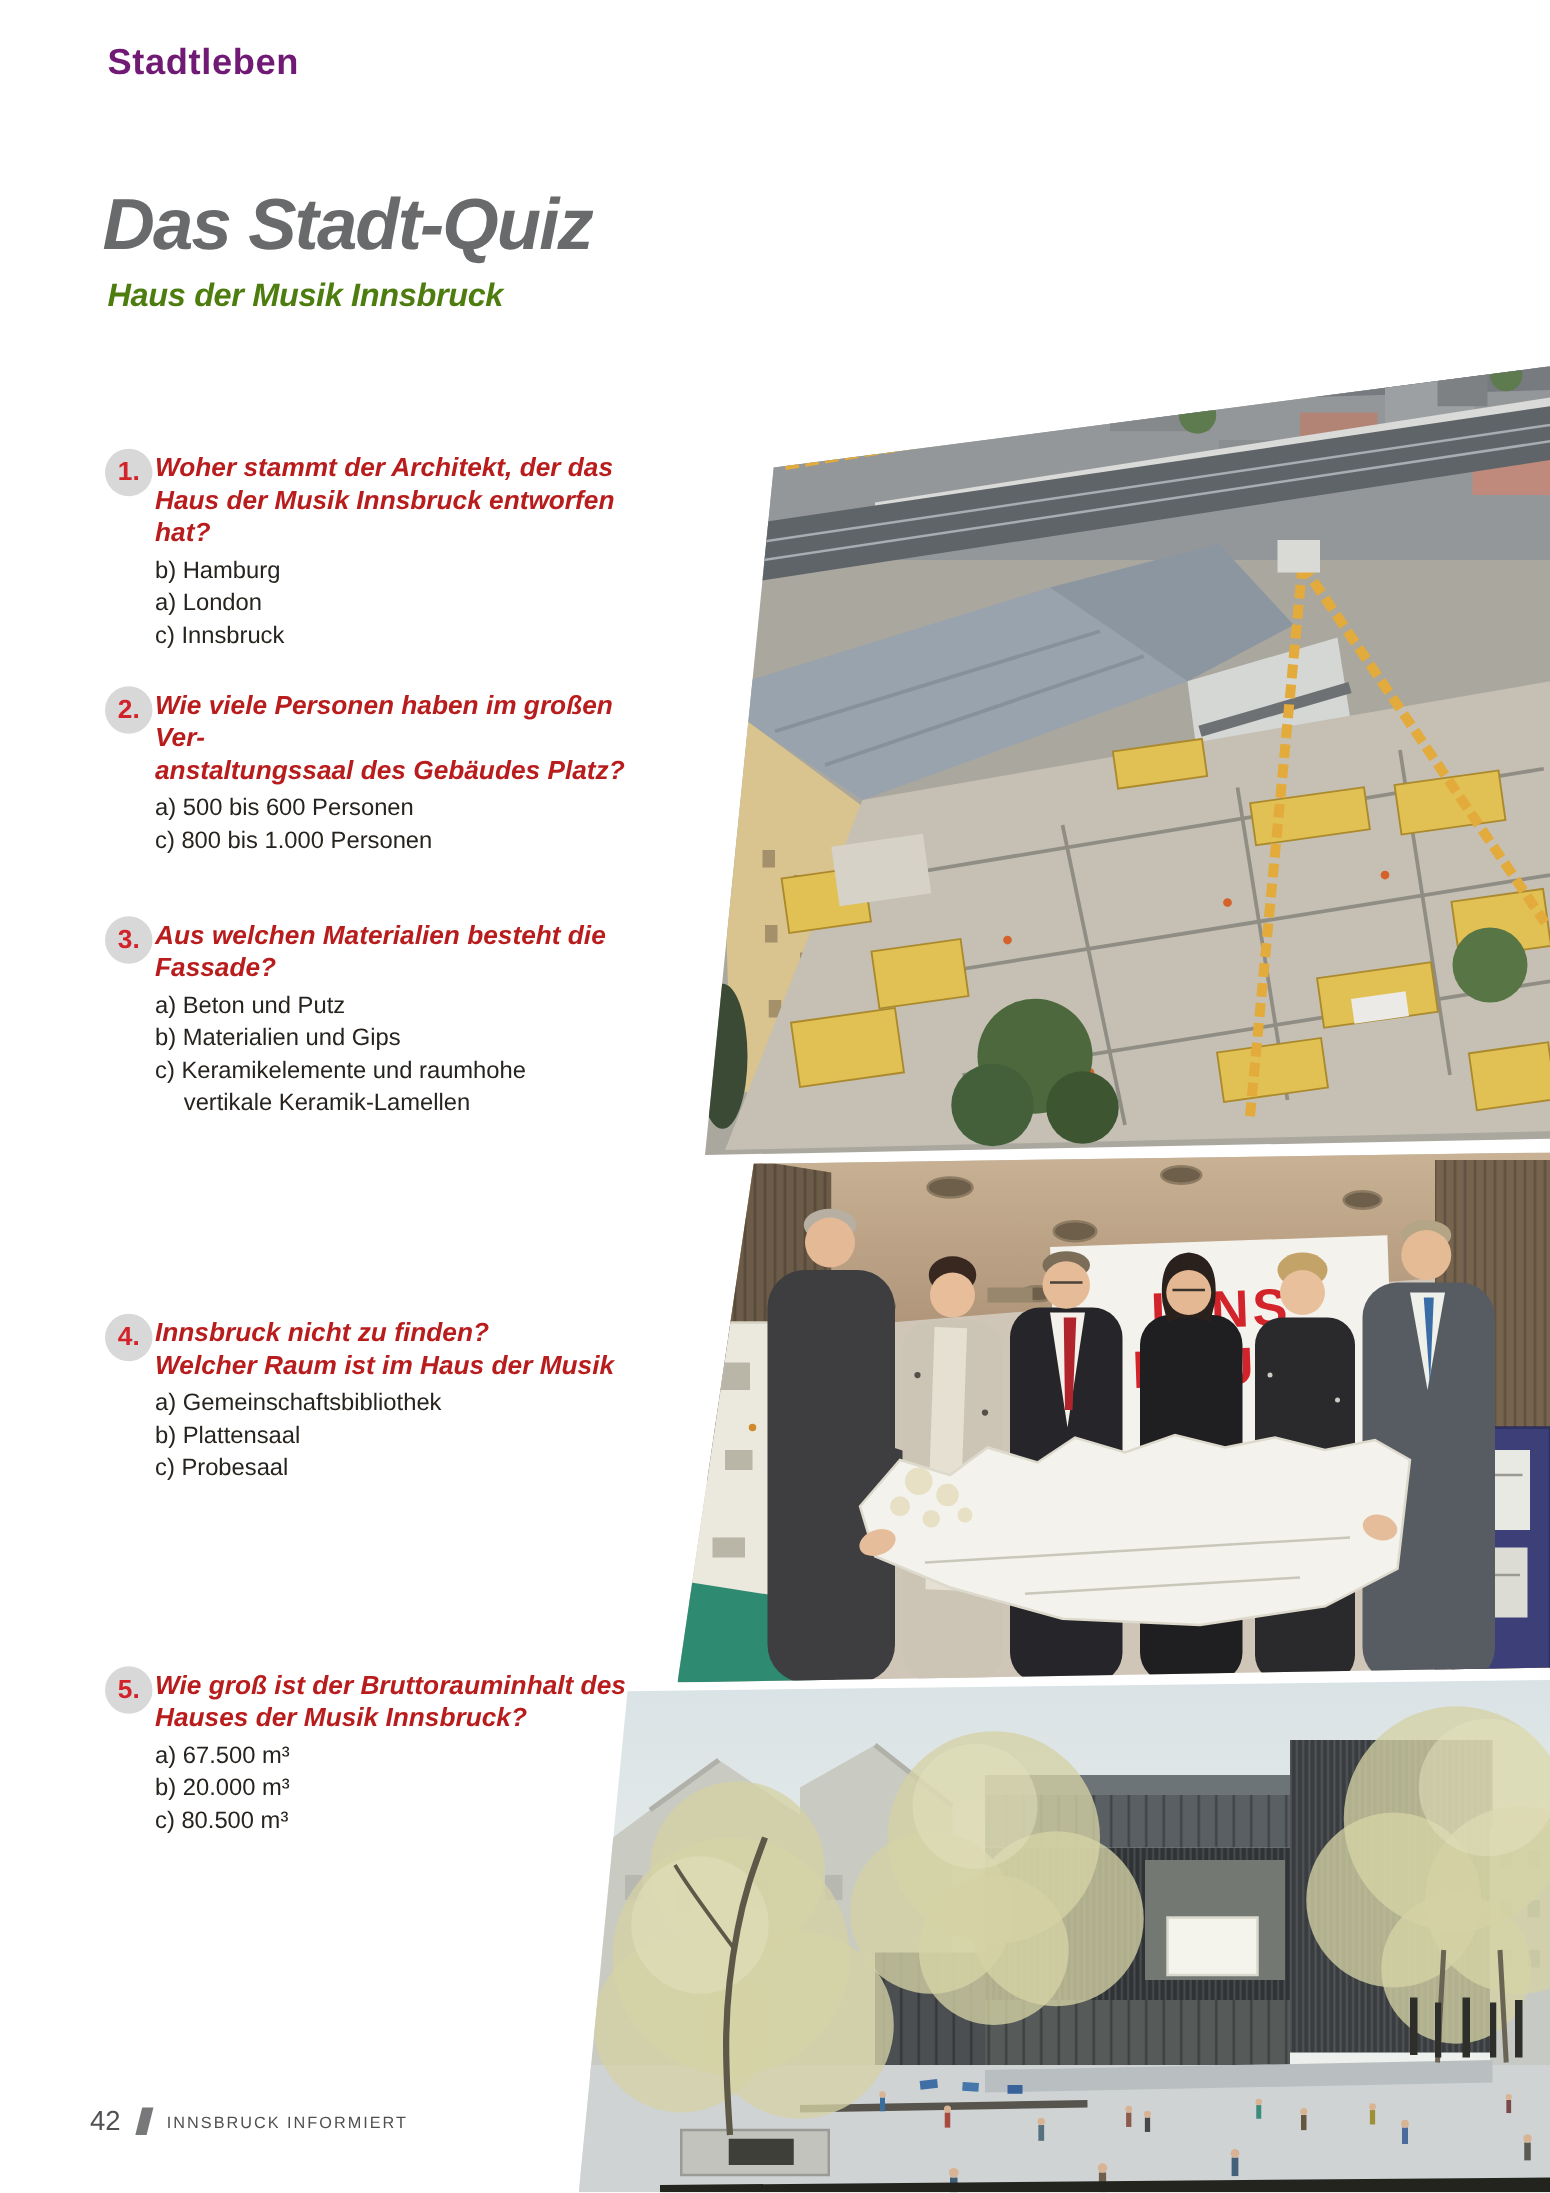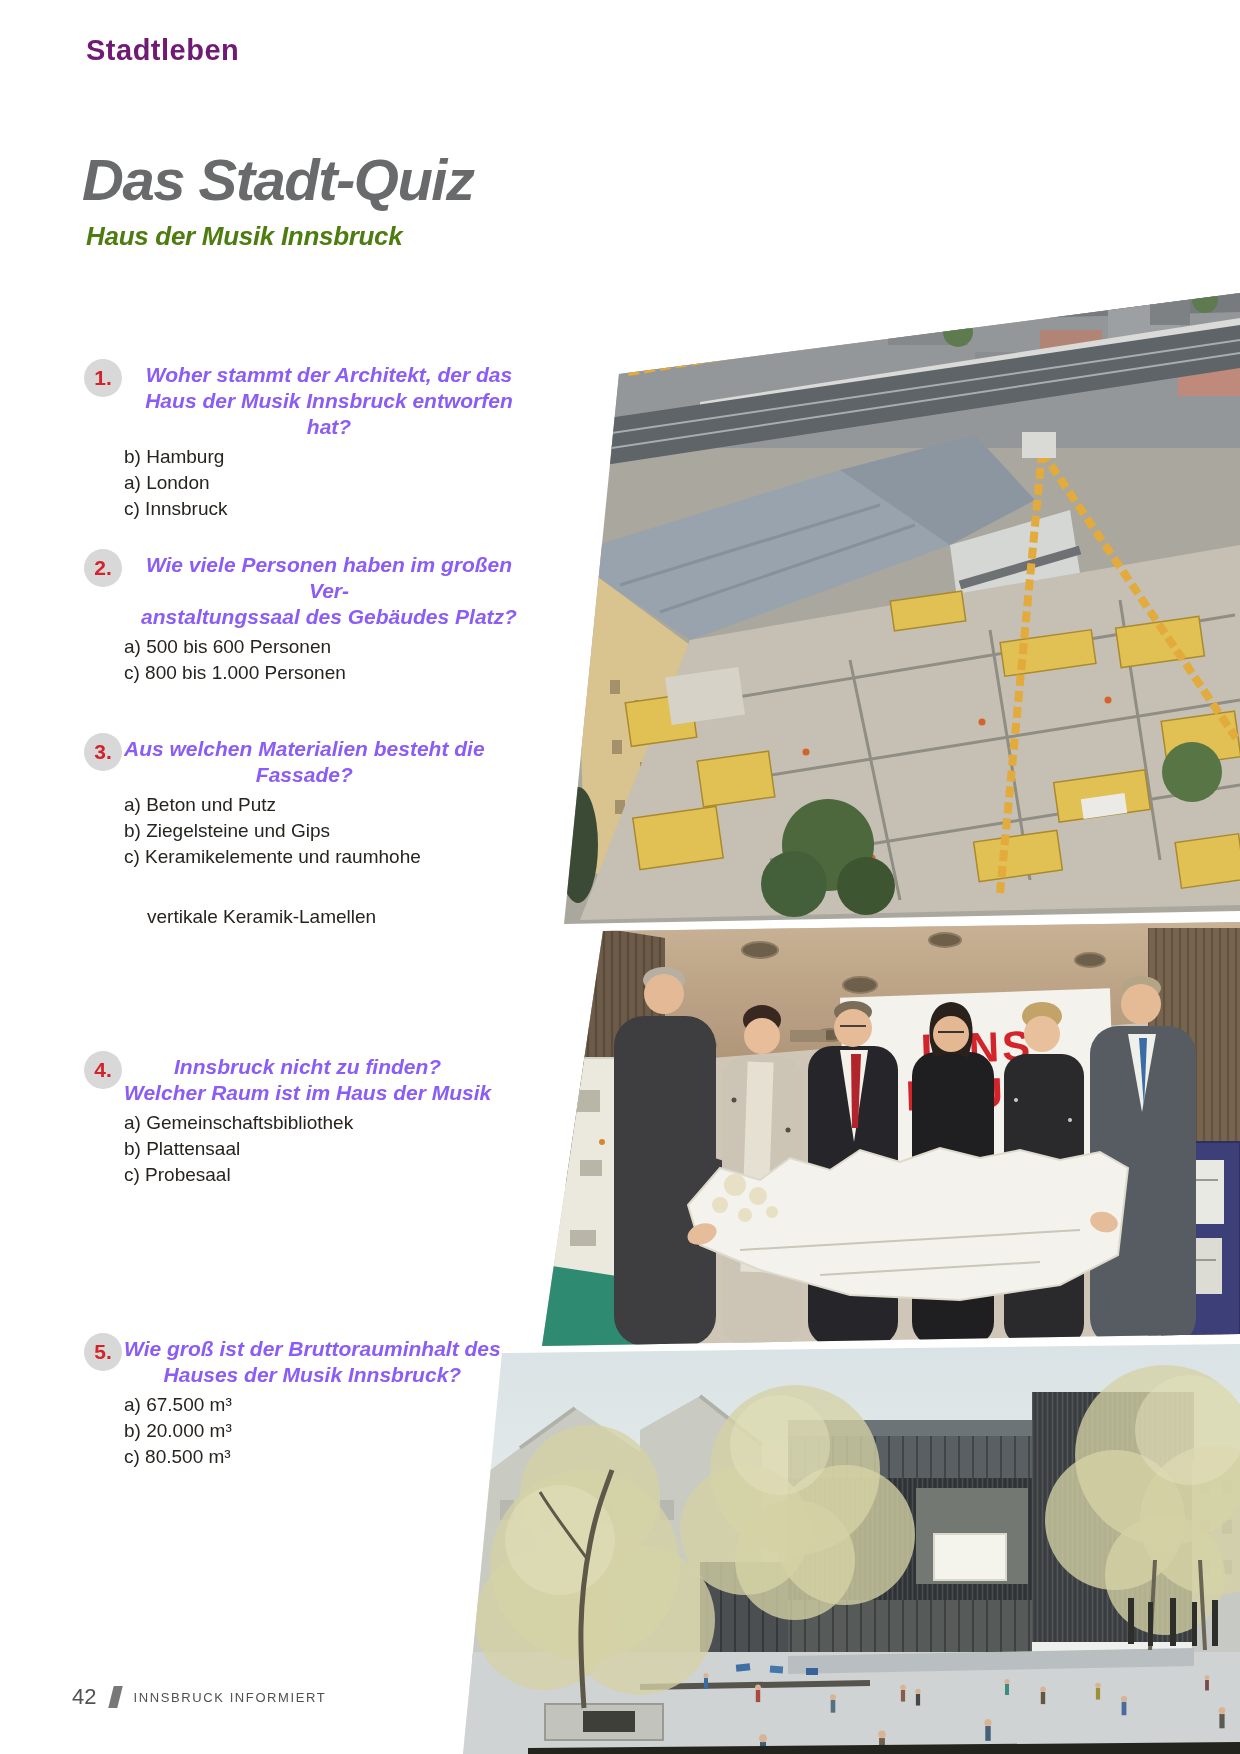--- a/index.html
+++ b/index.html
@@ -9,23 +9,23 @@
         letter-spacing:.5px;color:#701a75;}
   .page-title{position:absolute;left:82px;top:146px;font-size:58px;font-weight:700;
         font-style:italic;color:#696a6c;letter-spacing:-1.5px;}
   .page-subtitle{position:absolute;left:86px;top:221px;font-size:26px;font-weight:700;
         font-style:italic;color:#4d7c0f;letter-spacing:-0.3px;}
   .question{position:absolute;left:84px;width:450px;display:flex;align-items:flex-start;}
   .qnum{flex:0 0 38px;width:38px;height:38px;border-radius:50%;background:#d8d8d8;
         color:#d2232a;font-weight:700;font-size:21px;display:flex;align-items:center;
         justify-content:center;margin-top:-3px;}
   .qbody{margin-left:2px;}
-  .qtext{font-size:21px;line-height:26px;font-weight:700;font-style:italic;color:#8b5cf6;text-align:center;}
+  .qtext{font-size:21px;line-height:26px;font-weight:700;font-style:italic;color:#b91c1c;}
   .opts{margin-top:4px;font-size:19px;line-height:26px;color:#27231f;}
-  .opt-indent{padding-left:23px;margin-top:34px;}
+  .opt-indent{padding-left:23px;}
   .photos-svg{position:absolute;left:0;top:0;width:1240px;height:1754px;}
   .footer{position:absolute;left:72px;top:1684px;display:flex;align-items:center;}
   .pagenum{font-size:22px;color:#515255;}
   .fdivider{display:inline-block;width:9px;height:22px;background:#77787a;
         transform:skewX(-14deg);margin:0 13px 0 15px;}
   .fmag{font-size:13px;letter-spacing:1.6px;color:#4f5052;}
 </style>
 </head>
 <body>
 
@@ -396,21 +396,21 @@
 
   <div class="question" style="top:736px">
     <div class="qnum">3.</div>
     <div class="qbody">
       <div class="qtext">
         <div>Aus welchen Materialien besteht die</div>
         <div>Fassade?</div>
       </div>
       <div class="opts">
         <div>a) Beton und Putz</div>
-        <div>b) Ziegelsteine und Gips</div>
+        <div>b) Materialien und Gips</div>
         <div>c) Keramikelemente und raumhohe</div>
         <div class="opt-indent">vertikale Keramik-Lamellen</div>
       </div>
     </div>
   </div>
 
   <div class="question" style="top:1054px">
     <div class="qnum">4.</div>
     <div class="qbody">
       <div class="qtext">

